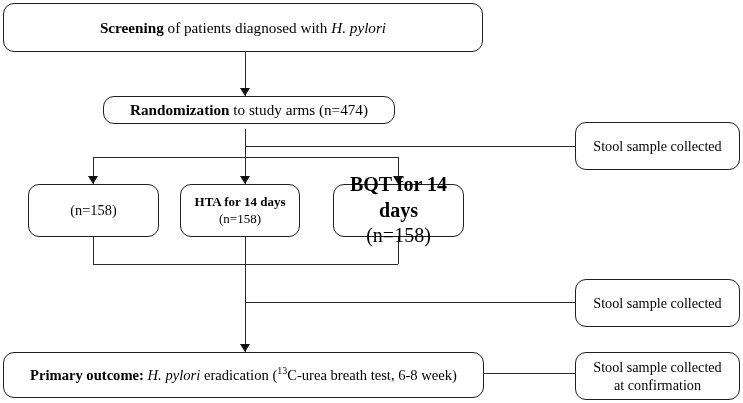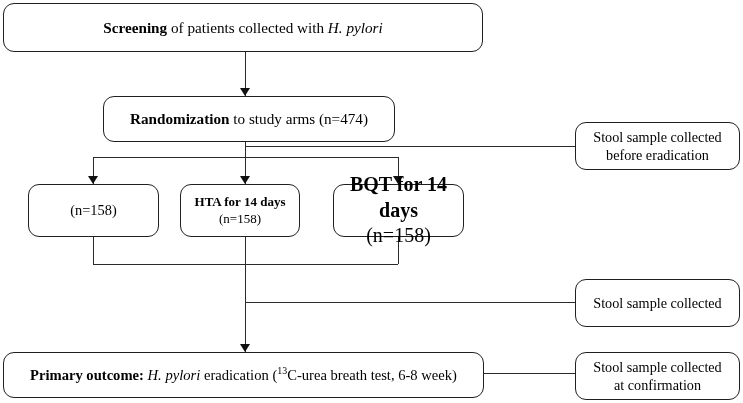--- a/index.html
+++ b/index.html
@@ -28,21 +28,21 @@
     line-height:1.28;
     z-index:3;
   }
   .box .inner{ padding:0 8px; width:100%; }
   b{font-weight:bold;}
   i{margin-top:22px;}
   sup{font-size:0.68em; vertical-align:super; line-height:0;}
 
   
   #box-screening{ left:3px;  top:3px;   width:480px; height:49px; font-size:15.2px; }
-  #box-random{    left:103px;top:96px;  width:292px; height:46px; font-size:15.2px; }
+  #box-random{    left:103px;top:96px;  width:292px; height:28px; font-size:15.2px; }
   #box-lta{       left:28px; top:184px; width:131px; height:53px; font-size:14.4px; }
   #box-hta{       left:180px;top:184px; width:120px; height:53px; font-size:13px; }
   #box-bqt{       left:333px;top:184px; width:131px; height:53px; font-size:20px; }
   #box-outcome{   left:3px;  top:352px; width:481px; height:46px; font-size:14.6px; }
   #box-stool-1{   left:575px;top:122px; width:165px; height:48px; font-size:14.2px; }
   #box-stool-2{   left:575px;top:279px; width:165px; height:48px; font-size:14.2px; }
   #box-stool-3{   left:575px;top:352px; width:165px; height:48px; font-size:14.2px; }
 
   
   .vline{ position:absolute; width:0; border-left:1.25px solid #2b2b2b; z-index:1; }
@@ -107,21 +107,21 @@
 
   <div class="vline" id="c5-v"></div>
   <div class="hline" id="c5-h"></div>
   <div class="arrow" id="c5-a"></div>
 
   <div class="hline" id="c6-h"></div>
 
   <div class="box" id="box-screening">
     <div class="inner">
       <div>
-        <b>Screening</b><span> of patients collected with </span><i>H. pylori</i>
+        <b>Screening</b><span> of patients diagnosed with </span><i>H. pylori</i>
       </div>
     </div>
   </div>
 
   <div class="box" id="box-random">
     <div class="inner">
       <b>Randomization</b><span> to study arms (n=474)</span>
     </div>
   </div>
 
@@ -147,21 +147,20 @@
 
   <div class="box" id="box-outcome">
     <div class="inner">
       <b>Primary outcome:</b><i> H. pylori</i><span> eradication (</span><sup>13</sup><span>C-urea breath test, 6-8 week)</span>
     </div>
   </div>
 
   <div class="box" id="box-stool-1">
     <div class="inner">
       <div>Stool sample collected</div>
-      <div>before eradication</div>
     </div>
   </div>
 
   <div class="box" id="box-stool-2">
     <div class="inner">
       <div>Stool sample collected</div>
     </div>
   </div>
 
   <div class="box" id="box-stool-3">

